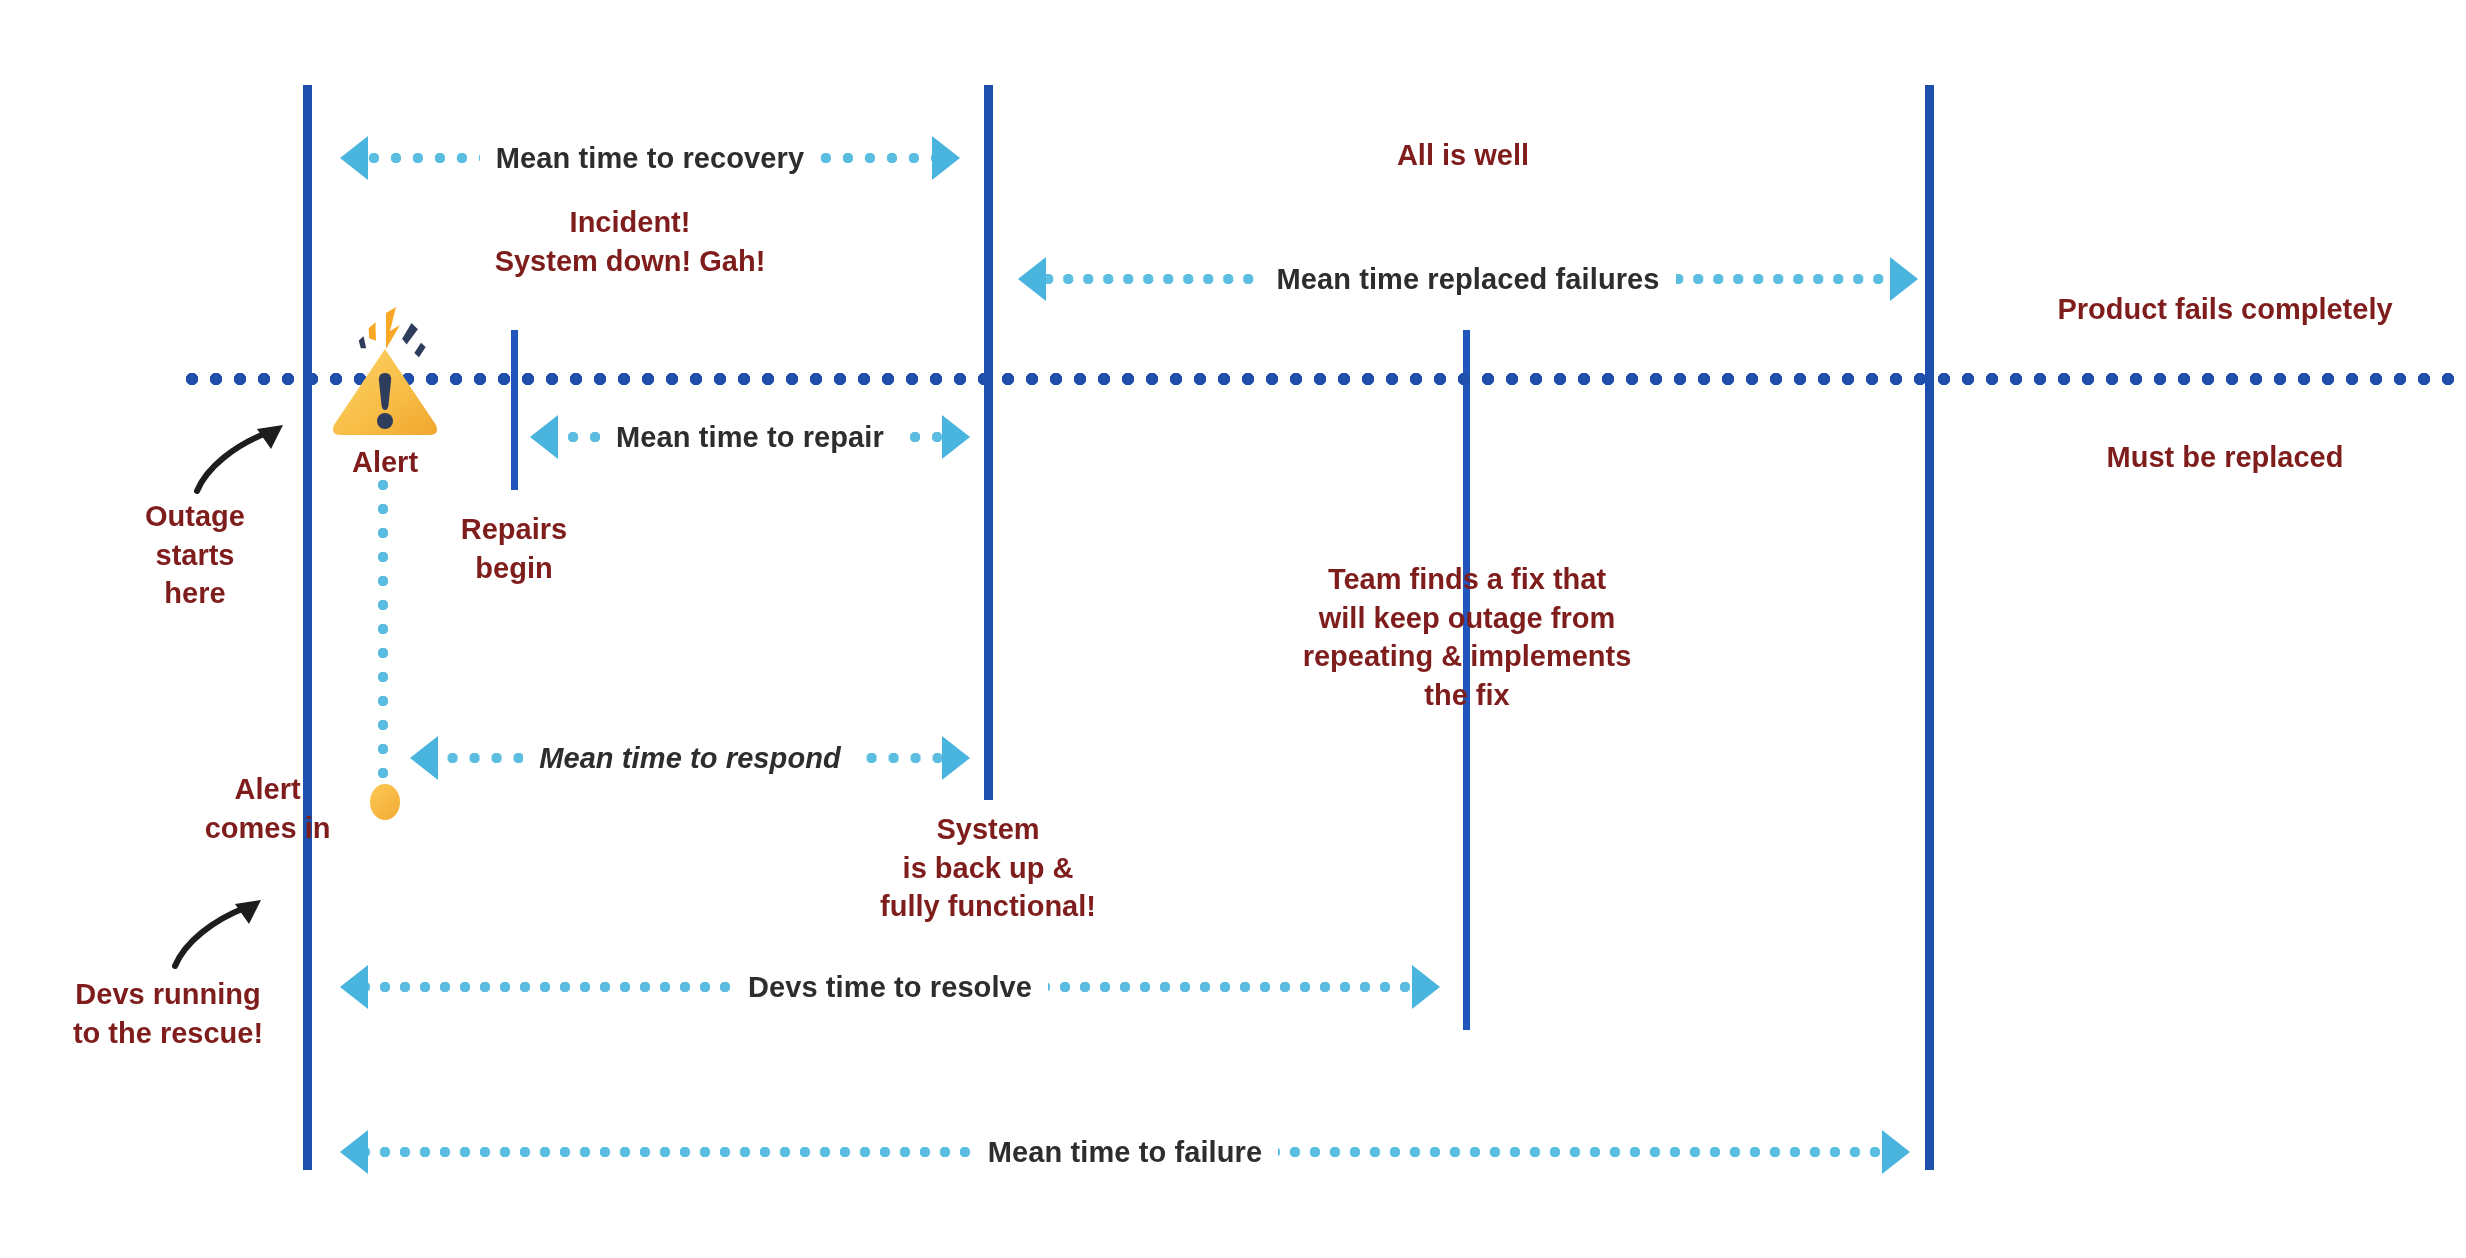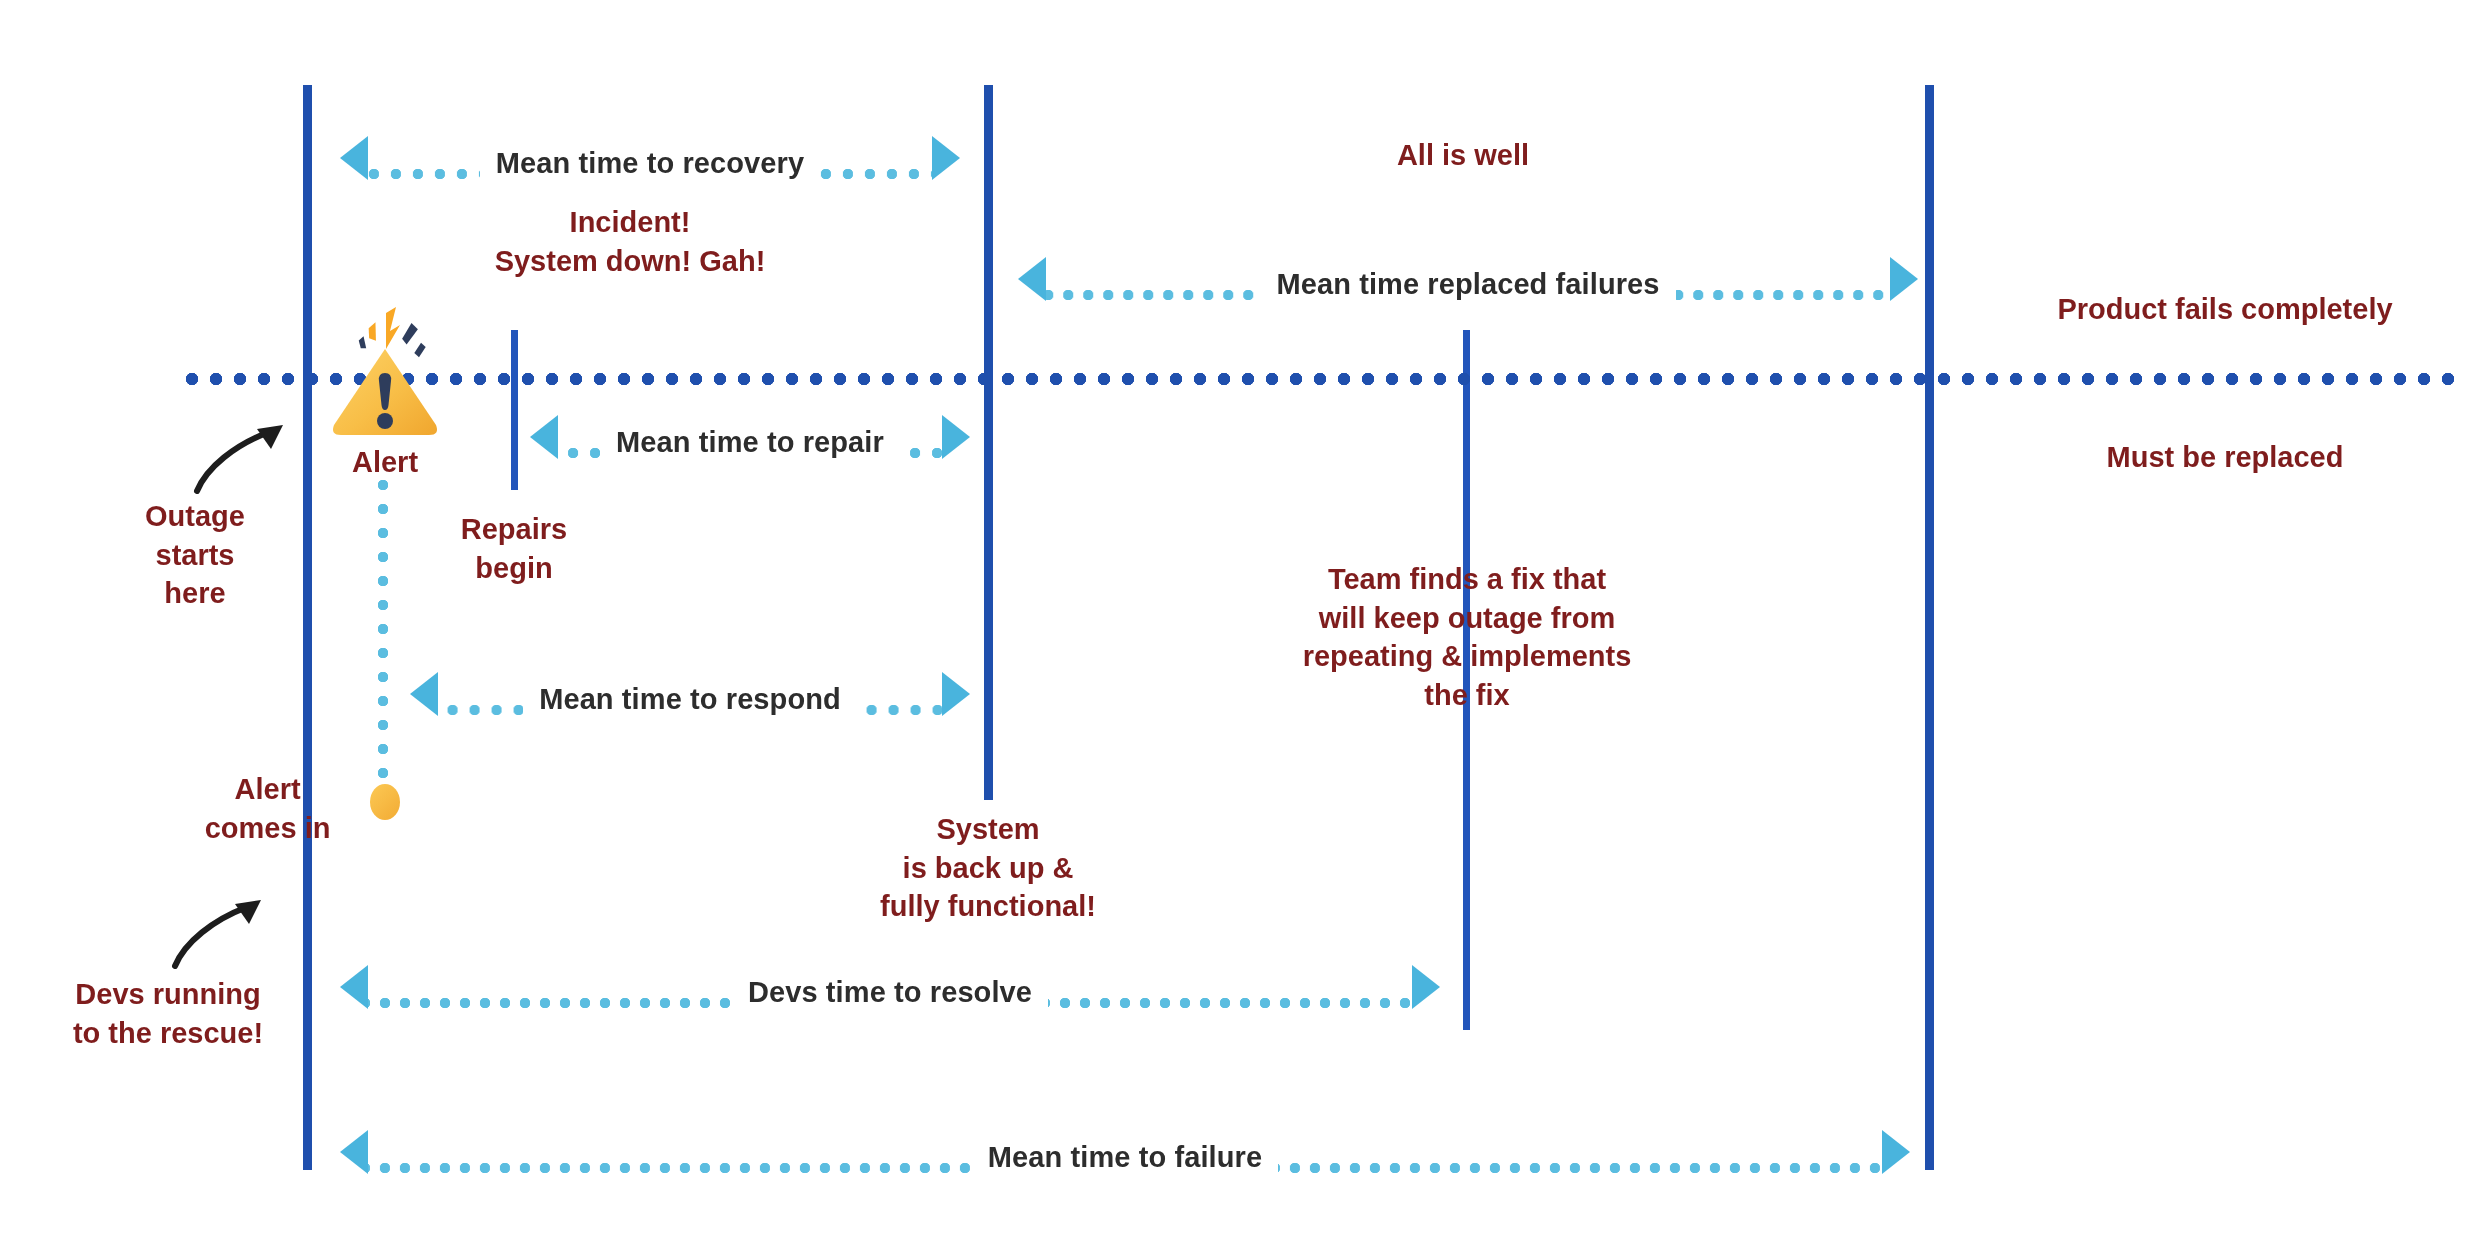--- a/index.html
+++ b/index.html
@@ -38,21 +38,21 @@
     width: 11px;
     background-image: radial-gradient(circle 5px at 5px 5px, #5bbde0 0 5px, transparent 5.5px);
     background-size: 11px 24px;
     background-repeat: repeat-y;
   }
 
   
   .measure {
     position: absolute;
     display: flex;
-    align-items: flex-end;
+    align-items: center;
     height: 44px;
   }
   .measure .seg {
     flex: 1 1 auto;
     height: 11px;
     background-image: radial-gradient(circle 5px at 5px 5px, #5bbde0 0 5px, transparent 5.5px);
     background-size: 22px 11px;
     background-repeat: repeat-x;
     background-position: center;
   }
@@ -164,21 +164,21 @@
   </div>
 
   <div class="measure" style="left:530px; top:415px; width:440px;">
     <div class="arrowhead left"></div>
     <div class="seg"></div>
     <div class="lbl">Mean time to repair</div>
     <div class="seg"></div>
     <div class="arrowhead right"></div>
   </div>
 
-  <div class="measure" style="left:410px; top:672px; width:560px;">
+  <div class="measure" style="left:410px; top:736px; width:560px;font-style:italic;">
     <div class="arrowhead left"></div>
     <div class="seg"></div>
     <div class="lbl">Mean time to respond</div>
     <div class="seg"></div>
     <div class="arrowhead right"></div>
   </div>
 
   <div class="measure" style="left:340px; top:965px; width:1100px;">
     <div class="arrowhead left"></div>
     <div class="seg dense"></div>

